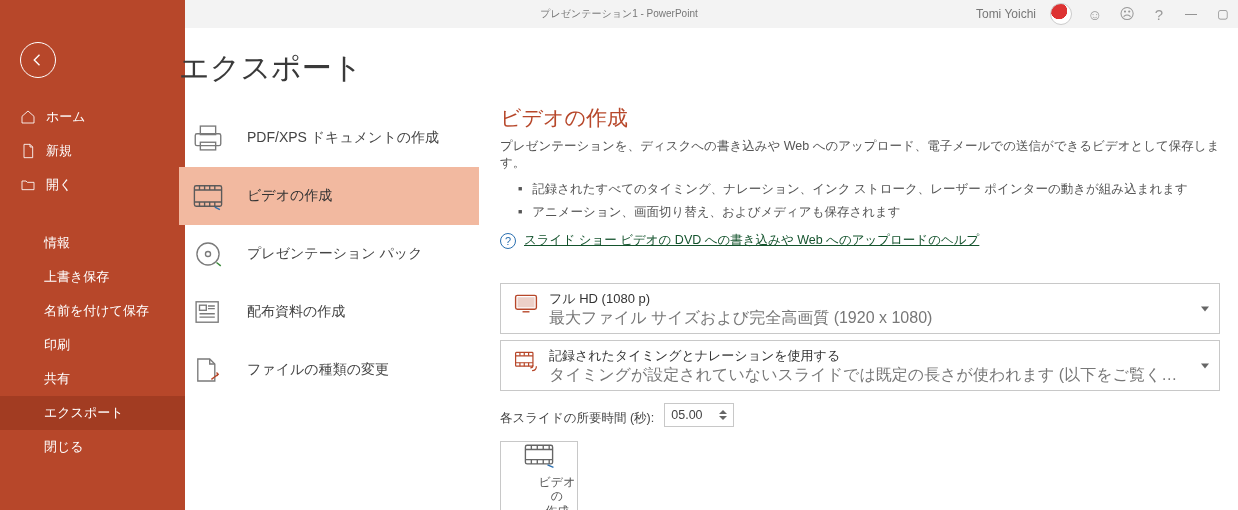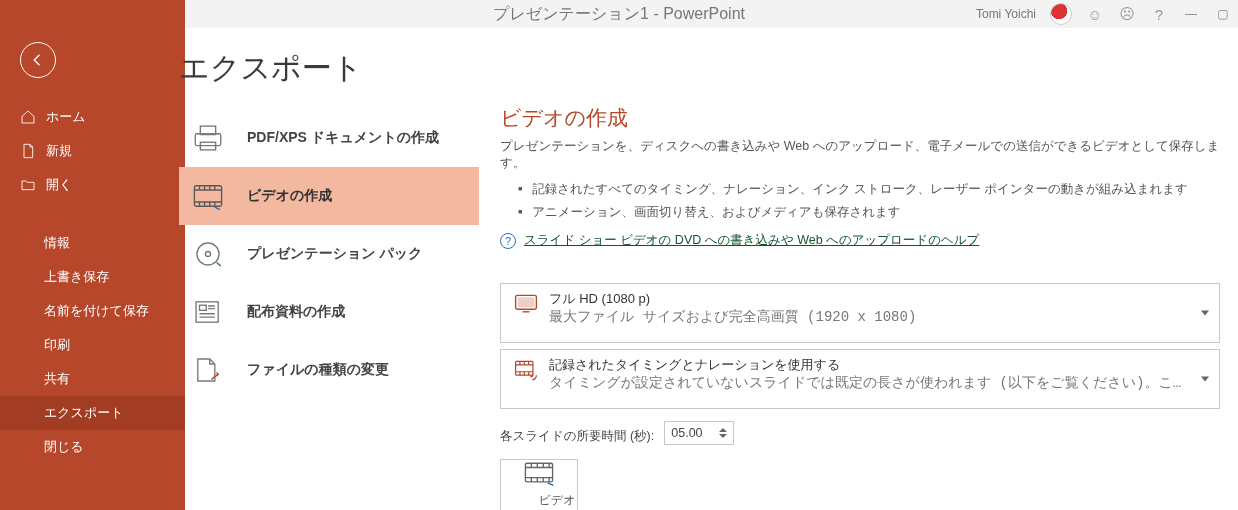--- a/index.html
+++ b/index.html
@@ -1,20 +1,20 @@
 <!DOCTYPE html>
 <html><head>
 <meta charset="utf-8">
 <style>
   * { box-sizing: border-box; margin: 0; padding: 0; font-family: "Yu Gothic UI", "Meiryo", sans-serif; }
   body { width: 1238px; height: 510px; overflow: hidden; background: #fff; color: #444; font-size: 13px; }
 
   
   .titlebar { height: 28px; background: #f3f3f3; display: flex; align-items: center; position: relative; }
-  .titlebar .title { position: absolute; left: 50%; transform: translateX(-50%); color: #777; font-size: 16px; }
+  .titlebar .title { position: absolute; left: 50%; transform: translateX(-50%); color: #777; font-size: 10px; }
   .titlebar .right { position: absolute; right: 6px; display: flex; align-items: center; gap: 14px; }
   .titlebar .uname { color: #777; font-size: 12px; }
   .titlebar .avatar { width: 22px; height: 22px; border-radius: 50%; background: radial-gradient(circle at 40% 35%, #d33 0 45%, #fff 48% 100%); border: 1px solid #ccc; }
   .titlebar .glyph { color: #999; font-size: 15px; width: 18px; text-align: center; cursor: default; }
   .titlebar .winbtn { color: #888; font-size: 12px; width: 18px; text-align: center; }
 
   
   .sidebar { position: absolute; left: 0; top: 0; bottom: 0; width: 185px; background: #b7472a; color: #fff; font-size: 13px; }
   .sidebar .back { width: 36px; height: 36px; border: 1.5px solid #fff; border-radius: 50%; margin: 42px 0 22px 20px; display: flex; align-items: center; justify-content: center; }
   .sidebar .back svg { width: 18px; height: 18px; stroke: #fff; fill: none; stroke-width: 1.8; }
@@ -24,37 +24,37 @@
   .side-item.selected { background: #a23c22; }
 
   
   .main { position: absolute; left: 157px; top: 28px; right: 0; bottom: 0; padding: 20px 18px 0 22px; }
   .main h1 { font-size: 30px; font-weight: 400; color: #3a3a3a; margin-bottom: 20px; }
   .export-list { width: 300px; }
   .export-item { display: flex; align-items: center; gap: 22px; padding: 14px 12px; cursor: pointer; color: #444; }
   .export-item.selected { background: #f2b9a0; color: #333; }
   .export-item .eico { width: 34px; height: 30px; color: #7a7a7a; }
   .export-item.selected .eico { color: #5a5a5a; }
-  .export-item .lbl { font-size: 14px; font-weight: bold; }
+  .export-item .lbl { font-size: 14px; }
 
   
   .pane { position: absolute; left: 500px; top: 104px; right: 18px; }
   .pane h2 { font-size: 21px; color: #b7472a; font-weight: 400; margin-bottom: 6px; }
   .pane .desc { font-size: 12.5px; color: #555; margin-bottom: 6px; }
   .pane ul { list-style: none; margin: 4px 0 8px 18px; }
   .pane ul li::before { content: "■"; font-size: 7px; margin-right: 10px; vertical-align: 2px; color: #555; }
   .pane ul li { font-size: 12.5px; color: #555; padding: 3px 0; }
   .helplink { display: flex; align-items: center; gap: 8px; margin: 6px 0 34px 0; }
   .helplink .qmark { width: 16px; height: 16px; border: 1.3px solid #2a6fb0; border-radius: 50%; color: #2a6fb0; font-size: 11px; display: flex; align-items: center; justify-content: center; }
   .helplink a { color: #14532d; font-size: 12.5px; text-decoration: underline; cursor: pointer; }
 
-  .dropdown { border: 1px solid #c8c8c8; padding: 6px 28px 16px 48px; position: relative; margin-bottom: 6px; background: #fff; cursor: pointer; }
+  .dropdown { border: 1px solid #c8c8c8; padding: 6px 28px 4px 48px; position: relative; margin-bottom: 6px; background: #fff; cursor: pointer; }
   .dropdown .dico { position: absolute; left: 12px; top: 8px; width: 26px; height: 24px; color: #b7472a; }
   .dropdown .dtitle { font-size: 13px; color: #333; }
-  .dropdown .dsub { font-size: 14px; color: #777; white-space: nowrap; overflow: hidden; text-overflow: ellipsis; font-family: Liberation Mono, monospace; }
+  .dropdown .dsub { font-size: 16px; color: #777; white-space: nowrap; overflow: hidden; text-overflow: ellipsis; }
   .dropdown .caret { position: absolute; right: 10px; top: 50%; transform: translateY(-50%); width: 0; height: 0; border-left: 4px solid transparent; border-right: 4px solid transparent; border-top: 5px solid #666; }
 
   .slidesec { display: flex; align-items: flex-end; gap: 10px; margin-top: 12px; font-size: 12.5px; }
   .slidesec .numbox { border: 1px solid #c8c8c8; width: 70px; height: 24px; display: flex; align-items: center; padding: 0 6px; position: relative; }
   .slidesec .numbox .spin { position: absolute; right: 2px; top: 2px; bottom: 2px; width: 12px; display: flex; flex-direction: column; justify-content: center; gap: 2px; }
   .slidesec .numbox .spin div { width: 0; height: 0; border-left: 4px solid transparent; border-right: 4px solid transparent; }
   .slidesec .numbox .spin .up { border-bottom: 4px solid #666; }
   .slidesec .numbox .spin .dn { border-top: 4px solid #666; }
 
   .createbtn { border: 1px solid #c8c8c8; width: 78px; height: 78px; margin-top: 14px; display: flex; flex-direction: column; align-items: center; justify-content: center; gap: 6px; cursor: pointer; }

